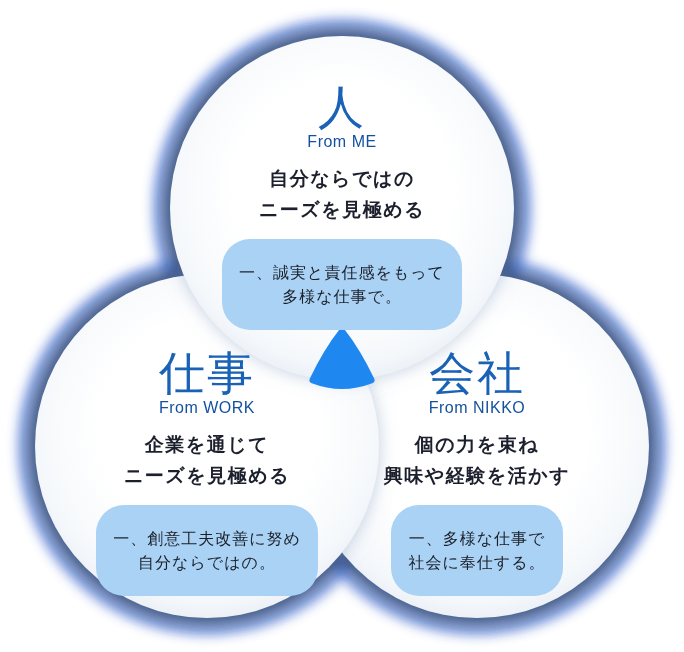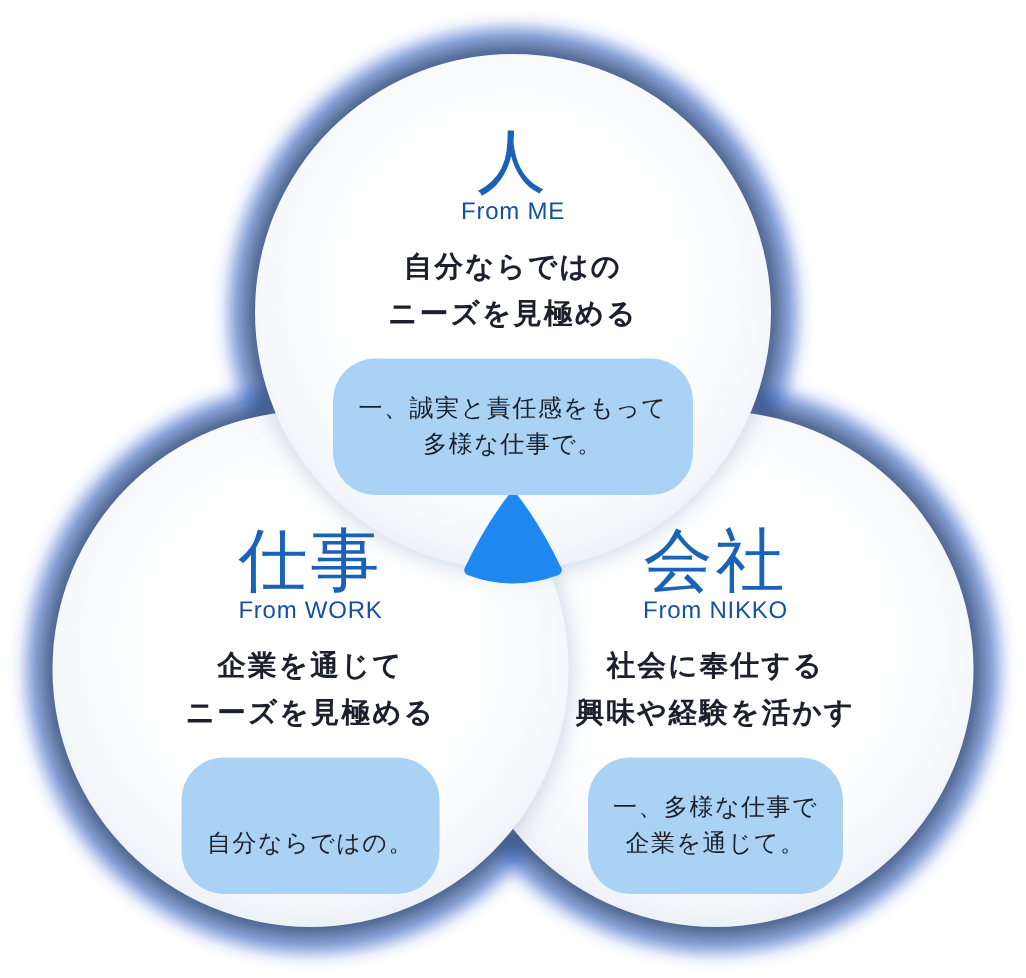--- a/index.html
+++ b/index.html
@@ -102,31 +102,31 @@
   </div>
 
   <div class="group g-work">
     <div class="kanji">仕事</div>
     <div class="from">From WORK</div>
     <div class="desc">
       <span>企業を通じて</span><br>
       <span>ニーズを見極める</span>
     </div>
     <div class="pill">
-      <br>
+      <span>一、創意工夫改善に努め</span><br>
       <span>自分ならではの。</span>
     </div>
   </div>
 
   <div class="group g-nikko">
     <div class="kanji">会社</div>
     <div class="from">From NIKKO</div>
     <div class="desc">
-      <span>社会に奉仕する</span><br>
+      <span>個の力を束ね</span><br>
       <span>興味や経験を活かす</span>
     </div>
     <div class="pill">
       <span>一、多様な仕事で</span><br>
-      <span>企業を通じて。</span>
+      <span>社会に奉仕する。</span>
     </div>
   </div>
 
 </div>
 
 </body></html>

